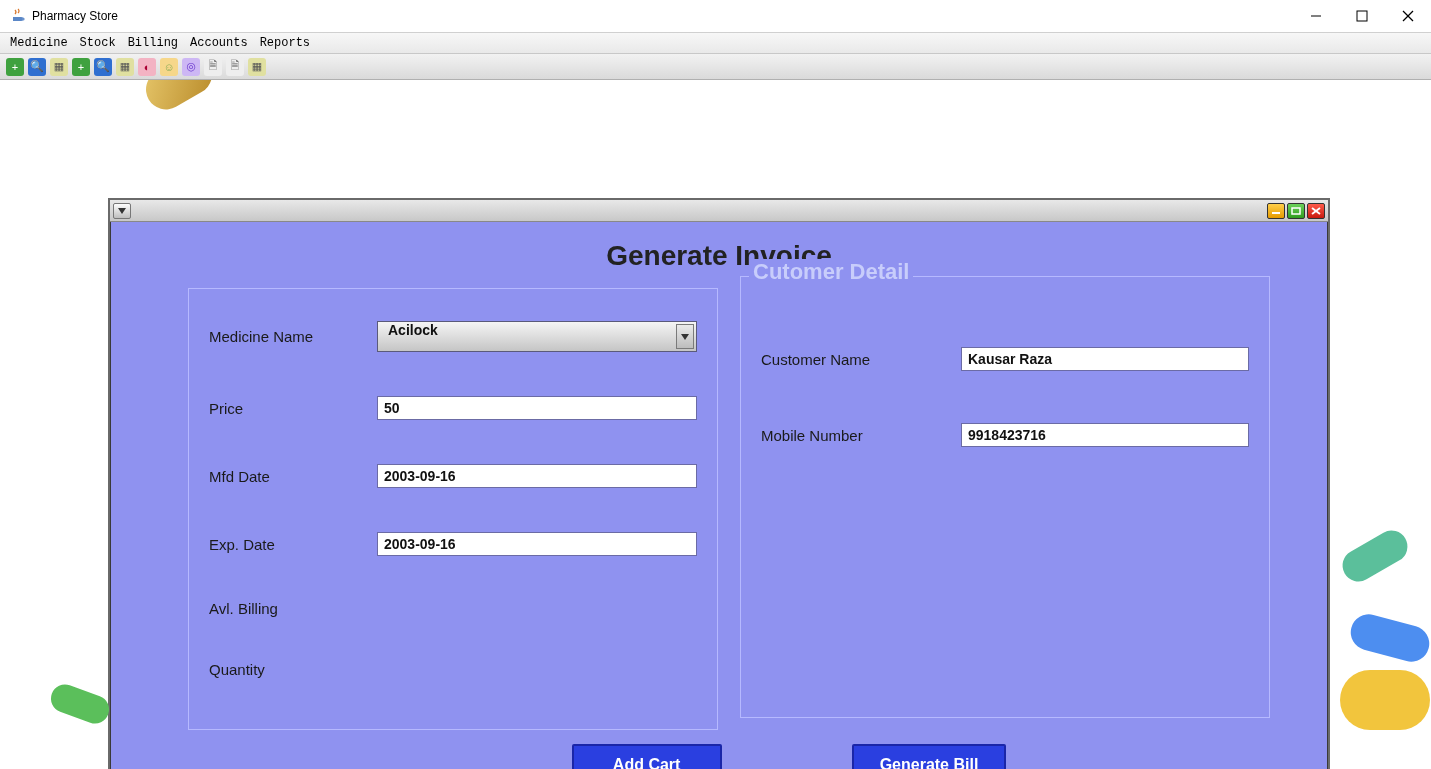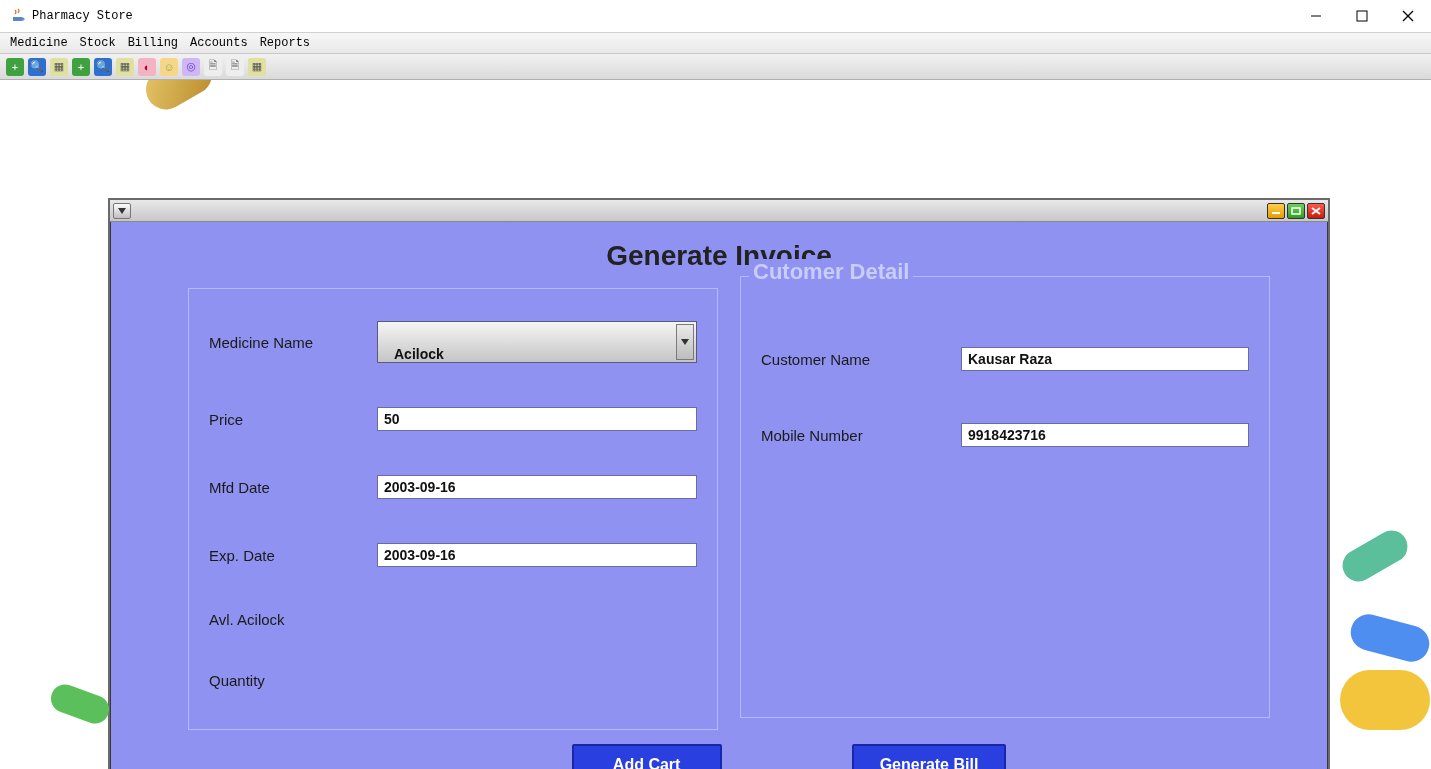--- a/index.html
+++ b/index.html
@@ -12,21 +12,20 @@
     position: relative;
   }
   
   .os-titlebar {
     height: 32px;
     background: #ffffff;
     display: flex;
     align-items: center;
     padding: 0 4px;
     position: relative;
-    font-family: Liberation Mono, monospace;
   }
   .java-cup {
     width: 16px; height: 16px; margin: 0 6px;
     display: inline-block;
   }
   .os-title { font-size: 12px; color: #000; }
   .os-controls {
     position: absolute; right: 0; top: 0; display: flex;
   }
   .os-btn {
@@ -133,26 +132,26 @@
     flex:1;
     height: 24px;
     border:1px solid #6b6ba5;
     background:#fff;
     font-size: 14px; font-weight:bold;
     padding: 2px 6px;
     color:#111;
   }
   .combo {
     flex:1;
-    height:42px;
+    height:31px;
     background: linear-gradient(#f5f5f5,#c5c5c5);
     border:1px solid #5a5a7a;
-    display:flex; align-items:flex-end;
+    display:flex; align-items:flex-start;
     font-size:14px; font-weight:bold;
-    padding: 0 16px;
+    padding: 0 10px;
     position:relative;
   }
   .combo .arrow {
     position:absolute; right:2px; top:2px; bottom:2px; width:18px;
     background: linear-gradient(#eaeaea,#bdbdbd);
     border:1px solid #7a7a7a;
     display:flex;align-items:center;justify-content:center;
   }
   .buttons-row {
     display:flex; gap: 130px;
@@ -285,21 +284,21 @@
             <div class="field-label">Mfd Date</div>
             <input class="text-input" value="2003-09-16" style="">
           </div>
 
           <div class="field-row">
             <div class="field-label">Exp. Date</div>
             <input class="text-input" value="2003-09-16" style="">
           </div>
 
           <div class="field-row">
-            <div class="field-label">Avl. Acilock</div>
+            <div class="field-label">Avl. Billing</div>
           </div>
 
           <div class="field-row" style="margin-bottom:0">
             <div class="field-label">Quantity</div>
           </div>
         </div>
 
         <div class="panel right">
           <div class="panel-caption">Cutomer Detail</div>
 

